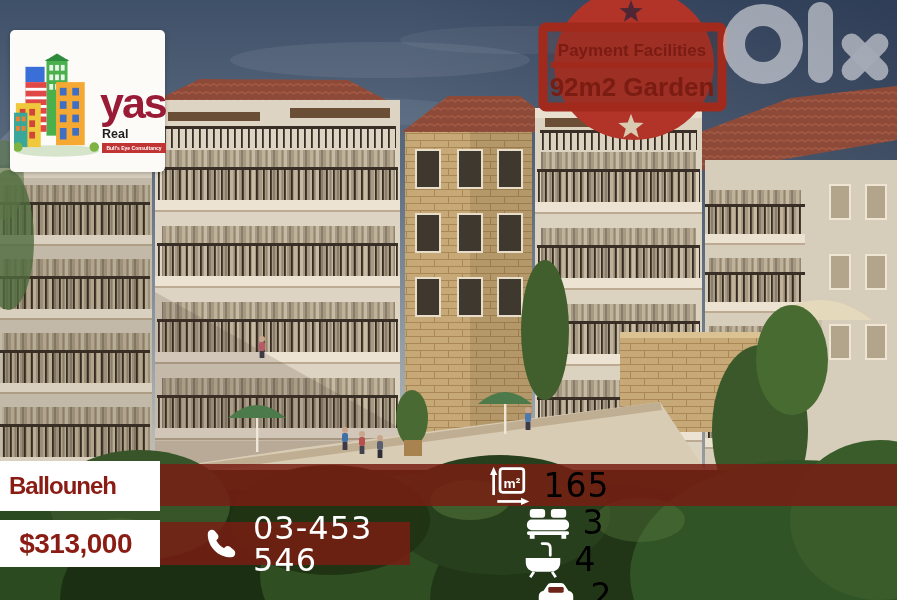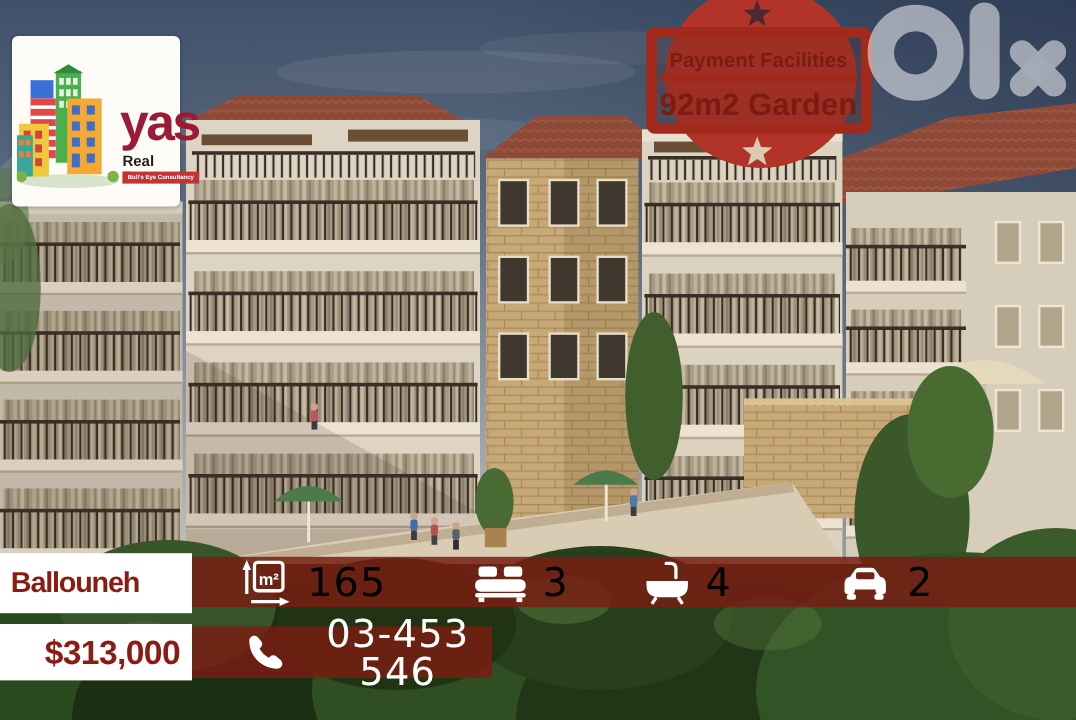--- a/index.html
+++ b/index.html
@@ -2,21 +2,21 @@
 <html><head>
 <meta charset="utf-8">
 <style>
   html,body{margin:0;padding:0;background:#222;}
   .stage{position:relative;width:897px;height:600px;overflow:hidden;
          font-family:"Liberation Sans",sans-serif;background:#6a7a8e;}
   .stage svg{display:block;}
   .scene{position:absolute;left:0;top:0;}
 
   
-  .logo-card{position:absolute;left:10px;top:30px;width:140px;height:142px;
+  .logo-card{position:absolute;left:10px;top:30px;width:155px;height:142px;
              background:#fcfbf8;border-radius:5px;box-shadow:0 1px 4px rgba(0,0,0,.25);}
   .logo-illustration{position:absolute;left:4px;top:20px;}
   .brand-name{position:absolute;left:90px;top:52px;font-size:43px;font-weight:bold;
               letter-spacing:-2px;color:#9a1b35;line-height:1;}
   .brand-subtitle{position:absolute;left:92px;top:97px;font-size:12.5px;font-weight:bold;
                   color:#1f1e1c;letter-spacing:0px;}
   .brand-tagline{position:absolute;left:92px;top:113px;width:64px;height:10px;
                  background:#c13434;color:#fff;font-size:5px;font-weight:bold;
                  display:flex;align-items:center;justify-content:center;white-space:nowrap;}
 
@@ -26,27 +26,27 @@
 
   
   .olx{position:absolute;right:0;top:0;width:177px;height:96px;opacity:.55;}
 
   
   .loc-box{position:absolute;left:0;top:461px;width:160px;height:50px;background:#ffffff;
            display:flex;align-items:center;padding-left:9px;box-sizing:border-box;}
   .loc-text{font-size:24px;font-weight:bold;letter-spacing:-1px;color:#8a1c13;}
   .price-box{position:absolute;left:0;top:520px;width:160px;height:47px;background:#ffffff;
              display:flex;align-items:center;justify-content:flex-end;
-             padding-right:10px;box-sizing:border-box;}
+             padding-right:28px;box-sizing:border-box;}
   .price-text{font-size:28px;font-weight:bold;letter-spacing:-0.5px;color:#8a1c13;}
 
   .stats-bar{position:absolute;left:160px;top:464px;right:0;height:42px;
+             background:rgba(119,30,19,0.86);display:flex;align-items:center;flex-direction:column;}
+  .phone-bar{position:absolute;left:160px;top:522px;width:250px;height:43px;
              background:rgba(119,30,19,0.86);display:flex;align-items:center;}
-  .phone-bar{position:absolute;left:160px;top:522px;width:250px;height:43px;
-             background:rgba(119,30,19,0.86);display:flex;align-items:center;text-align:center;}
   .stat{display:flex;align-items:center;}
   .stat .ic{flex:none;}
   .stat-value{color:#000000;font-family:"DejaVu Sans",sans-serif;font-size:33px;
               font-weight:normal;margin-left:12px;letter-spacing:1px;line-height:1;}
   .s1{margin-left:42px}.s2{margin-left:72px}.s3{margin-left:62px}.s4{margin-left:88px}
   .phone-icon{margin-left:45px;flex:none;}
   .phone-number{color:#fff;font-family:"DejaVu Sans",sans-serif;font-size:32px;
                 margin-left:15px;letter-spacing:1px;line-height:1;}
 </style>
 </head>

